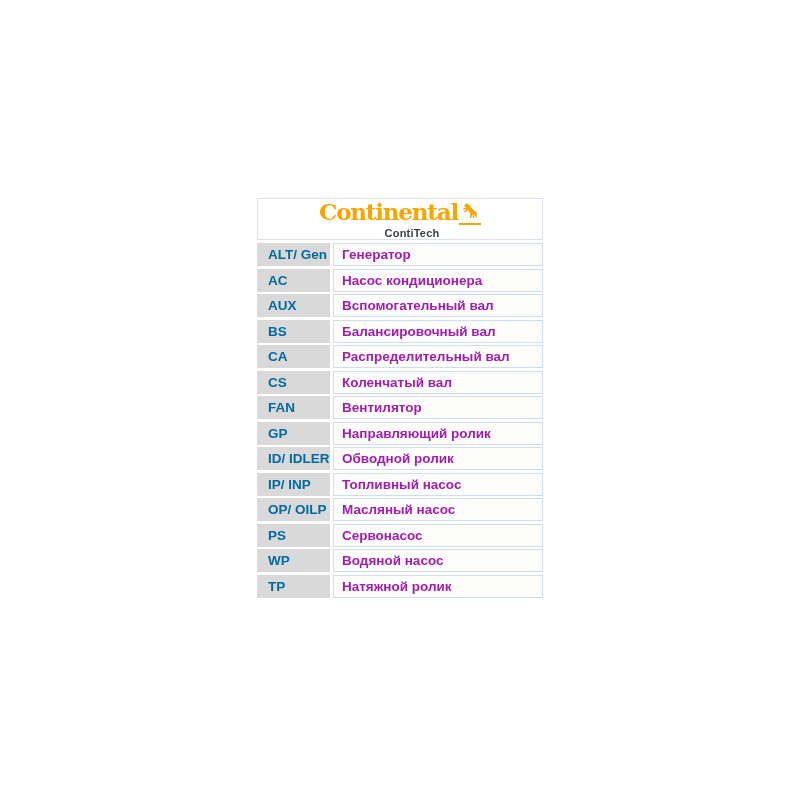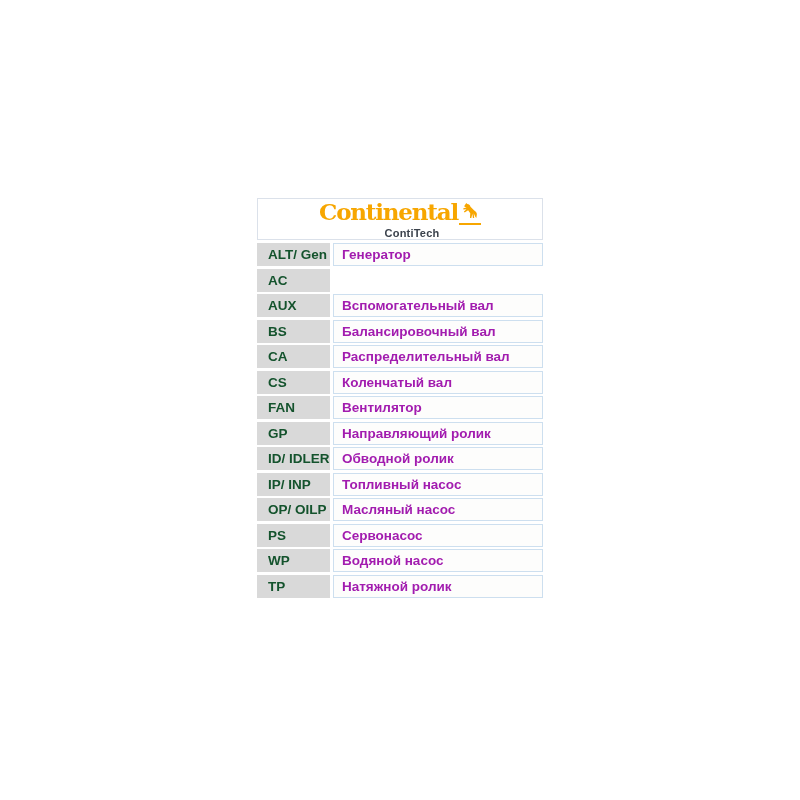--- a/index.html
+++ b/index.html
@@ -73,21 +73,21 @@
   .abbr {
     box-sizing: border-box;
     width: 73px;
     background: #d9d9d9;
     margin-right: 3px;
     display: flex;
     align-items: center;
     padding-left: 11px;
     font-weight: bold;
     font-size: 13.5px;
-    color: #14532d;
+    color: #0369a1;
     white-space: nowrap;
   }
   .desc {
     box-sizing: border-box;
     flex: 1;
     background: #fdfdfc;
     border: 1px solid #cddfef;
     display: flex;
     align-items: center;
     padding-left: 8px;
@@ -115,20 +115,21 @@
   </div>
 
   <div class="legend-table">
   <div class="row">
     <div class="abbr">ALT/ Gen</div>
     <div class="desc">Генератор</div>
   </div>
 
   <div class="row">
     <div class="abbr">AC</div>
+    <div class="desc">Насос кондиционера</div>
   </div>
 
   <div class="row">
     <div class="abbr">AUX</div>
     <div class="desc">Вспомогательный вал</div>
   </div>
 
   <div class="row">
     <div class="abbr">BS</div>
     <div class="desc">Балансировочный вал</div>

